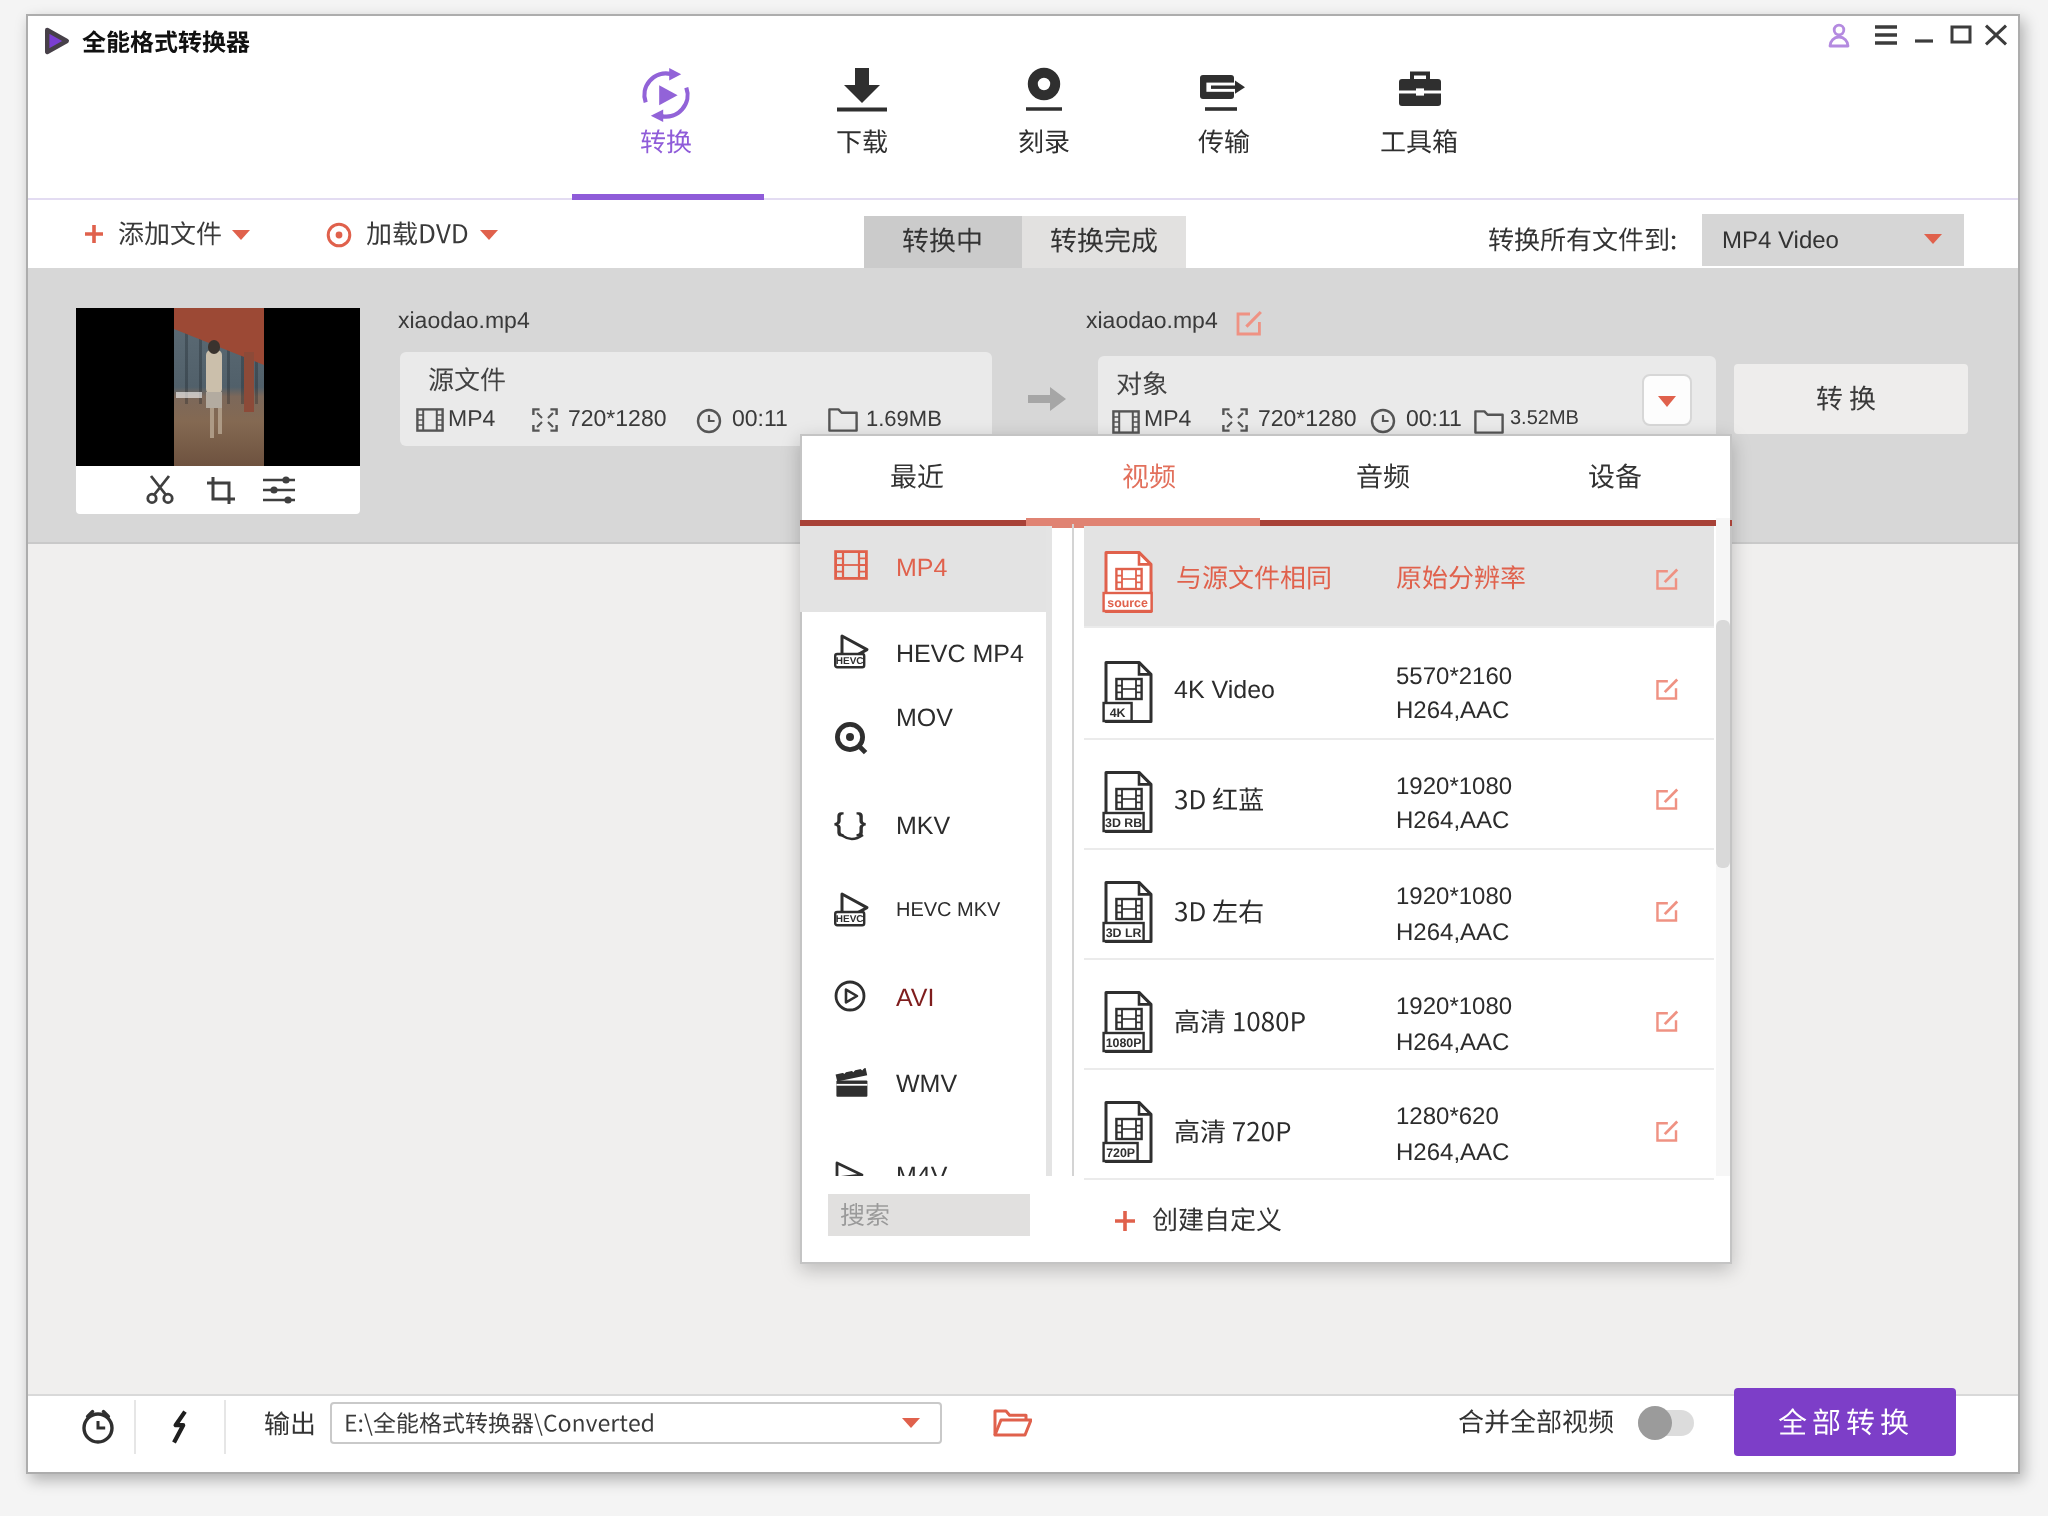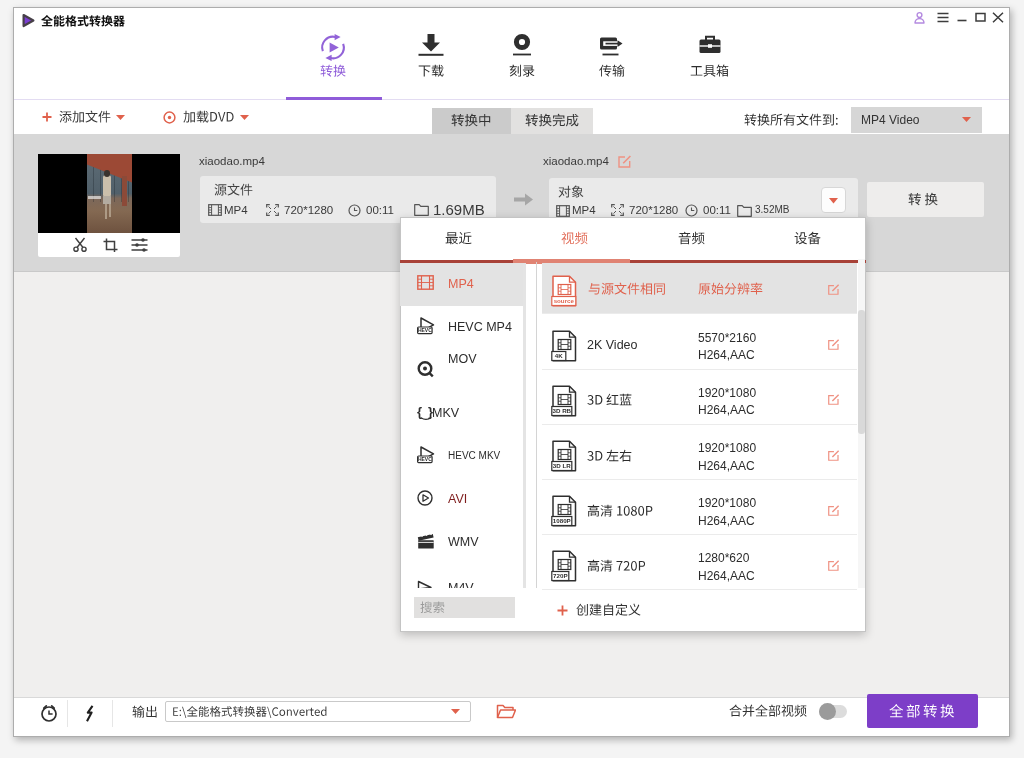--- a/index.html
+++ b/index.html
@@ -154,21 +154,21 @@
   </svg>
 <div class="a" style="left:284px;top:200.5px;line-height:18px;font-size:11.5px;color:#3a3a3a;font-weight:normal;white-space:nowrap">720*1280</div>
 <svg class="a" style="left:348px;top:203.5px;" width="13" height="13" viewBox="0 0 13 13">
     <circle cx="6.5" cy="6.5" r="5.5" fill="none" stroke="#555" stroke-width="1.2"></circle>
     <path d="M6.5,3.5 V6.5 H9.3" fill="none" stroke="#555" stroke-width="1.1"></path>
   </svg>
 <div class="a" style="left:366px;top:200.5px;line-height:18px;font-size:11.5px;color:#3a3a3a;font-weight:normal;white-space:nowrap">00:11</div>
 <svg class="a" style="left:414px;top:204px;" width="15" height="12" viewBox="0 0 15 12">
     <path d="M0.7,11.3 V0.7 H5.2 L6.8,2.4 H14.3 V11.3 Z" fill="none" stroke="#555" stroke-width="1.2" stroke-linejoin="round"></path>
   </svg>
-<div class="a" style="left:433px;top:200.5px;line-height:18px;font-size:15px;color:#3a3a3a;font-weight:normal;white-space:nowrap">1.69MB</div>
+<div class="a" style="left:433px;top:200.5px;line-height:18px;font-size:11px;color:#3a3a3a;font-weight:normal;white-space:nowrap">1.69MB</div>
 <svg class="a" style="left:513px;top:192px;" width="21" height="15" viewBox="0 0 21 15">
     <path d="M1,5.5 H12 V1.5 L20,7.5 L12,13.5 V9.5 H1 Z" fill="#a6a6a6"></path>
   </svg>
 <div class="a" style="left:543px;top:152px;line-height:18px;font-size:11.5px;color:#3a3a3a;font-weight:normal;white-space:nowrap">xiaodao.mp4</div>
 <svg class="a" style="left:617px;top:154px;" width="15" height="15" viewBox="0 0 15 15">
     <path d="M12.7,7.0 V13.0 H2.0 V3.0 H8.0" fill="none" stroke="#ef9283" stroke-width="1.4"></path>
     <path d="M6.2,9.3 L13.4,2.0" stroke="#ef9283" stroke-width="1.6"></path>
   </svg>
 <div class="a" style="left:549px;top:178px;width:309px;height:46.5px;background:#eaeaea;border-radius:3px;"></div>
 <svg class="t" style="left:558.0px;top:181.2px" width="26.0" height="20.2">
@@ -235,21 +235,21 @@
     <circle cx="8" cy="7.5" r="6.3" fill="none" stroke="#2f2f2f" stroke-width="2.4"></circle>
     <circle cx="8" cy="7.5" r="2" fill="#2f2f2f"></circle>
     <path d="M12.3,11.8 L15.8,15.3" stroke="#2f2f2f" stroke-width="2.4"></path>
   </svg>
 <div class="a" style="left:448px;top:350px;line-height:18px;font-size:12.5px;color:#2c2c2c;font-weight:normal;white-space:nowrap">MOV</div>
 <svg class="a" style="left:417px;top:403px;" width="19" height="19" viewBox="0 0 19 19">
     <text x="0" y="12.5" font-size="13" font-weight="bold" fill="#2f2f2f" font-family="Liberation Sans">{</text>
     <text x="11" y="12.5" font-size="13" font-weight="bold" fill="#2f2f2f" font-family="Liberation Sans">}</text>
     <path d="M4,14.8 Q9,18.3 14.5,14.5" fill="none" stroke="#2f2f2f" stroke-width="1.2"></path>
   </svg>
-<div class="a" style="left:432px;top:404px;line-height:18px;font-size:12.5px;color:#2c2c2c;font-weight:normal;white-space:nowrap">MKV</div>
+<div class="a" style="left:448px;top:404px;line-height:18px;font-size:12.5px;color:#2c2c2c;font-weight:normal;white-space:nowrap">MKV</div>
 <svg class="a" style="left:417px;top:446px;" width="21" height="19" viewBox="0 0 21 19">
     <path d="M4,1 L16.5,7.8 L4,14.6 Z" fill="none" stroke="#2f2f2f" stroke-width="1.5" stroke-linejoin="round"></path>
     <rect x="0.6" y="10" width="14.5" height="6.6" fill="#fff" stroke="#2f2f2f" stroke-width="1.2" rx="1"></rect>
     <text x="7.85" y="15.1" font-size="5" font-weight="bold" text-anchor="middle" fill="#2f2f2f" font-family="Liberation Sans">HEVC</text>
   </svg>
 <div class="a" style="left:448px;top:447px;line-height:18px;font-size:10px;color:#2c2c2c;font-weight:normal;white-space:nowrap">HEVC MKV</div>
 <svg class="a" style="left:417px;top:490px;" width="16" height="16" viewBox="0 0 16 16">
     <circle cx="8" cy="8" r="7" fill="none" stroke="#2f2f2f" stroke-width="1.4"></circle>
     <path d="M6,4.8 L11.5,8 L6,11.2 Z" fill="none" stroke="#2f2f2f" stroke-width="1.3" stroke-linejoin="round"></path>
   </svg>
@@ -308,21 +308,21 @@
 <svg class="a" style="left:551px;top:329.5px;" width="27" height="32" viewBox="0 0 27 32">
     <path d="M2,1.2 H18.5 L24.5,7.2 V30.8 H2 Z" fill="#fff" stroke="#2f2f2f" stroke-width="1.5" stroke-linejoin="round"></path>
     <path d="M18.5,1.2 V7.2 H24.5" fill="none" stroke="#2f2f2f" stroke-width="1.3"></path>
     <rect x="7.2" y="9.5" width="12.6" height="10" fill="none" stroke="#2f2f2f" stroke-width="1.2"></rect>
     <path d="M10,9.5 V19.5 M17,9.5 V19.5" stroke="#2f2f2f" stroke-width="0.9"></path>
     <path d="M7.2,12.8 H10 M7.2,16.2 H10 M17,12.8 H19.8 M17,16.2 H19.8" stroke="#2f2f2f" stroke-width="0.8"></path>
     <path d="M10,14.5 H17" stroke="#2f2f2f" stroke-width="0.8"></path>
     <rect x="0.8" y="21.5" width="14" height="9" fill="#fff" stroke="#2f2f2f" stroke-width="1.2"></rect>
     <text x="7.8" y="28.3" font-size="6.2" font-weight="bold" text-anchor="middle" fill="#2f2f2f" font-family="Liberation Sans">4K</text>
   </svg>
-<div class="a" style="left:587px;top:336px;line-height:18px;font-size:12.5px;color:#2c2c2c;font-weight:normal;white-space:nowrap">2K Video</div>
+<div class="a" style="left:587px;top:336px;line-height:18px;font-size:12.5px;color:#2c2c2c;font-weight:normal;white-space:nowrap">4K Video</div>
 <div class="a" style="left:698px;top:328.5px;line-height:18px;font-size:12px;color:#2c2c2c;font-weight:normal;white-space:nowrap">5570*2160</div>
 <div class="a" style="left:698px;top:346px;line-height:18px;font-size:12px;color:#2c2c2c;font-weight:normal;white-space:nowrap">H264,AAC</div>
 <svg class="a" style="left:827px;top:338px;" width="13" height="13" viewBox="0 0 13 13">
     <path d="M11.006666666666666,6.066666666666666 V11.266666666666667 H1.7333333333333334 V2.6 H6.933333333333334" fill="none" stroke="#ef9283" stroke-width="1.2133333333333334"></path>
     <path d="M5.373333333333334,8.06 L11.613333333333333,1.7333333333333334" stroke="#ef9283" stroke-width="1.3866666666666667"></path>
   </svg>
 <svg class="a" style="left:551px;top:384.5px;" width="27" height="32" viewBox="0 0 27 32">
     <path d="M2,1.2 H18.5 L24.5,7.2 V30.8 H2 Z" fill="#fff" stroke="#2f2f2f" stroke-width="1.5" stroke-linejoin="round"></path>
     <path d="M18.5,1.2 V7.2 H24.5" fill="none" stroke="#2f2f2f" stroke-width="1.3"></path>
     <rect x="7.2" y="9.5" width="12.6" height="10" fill="none" stroke="#2f2f2f" stroke-width="1.2"></rect>

